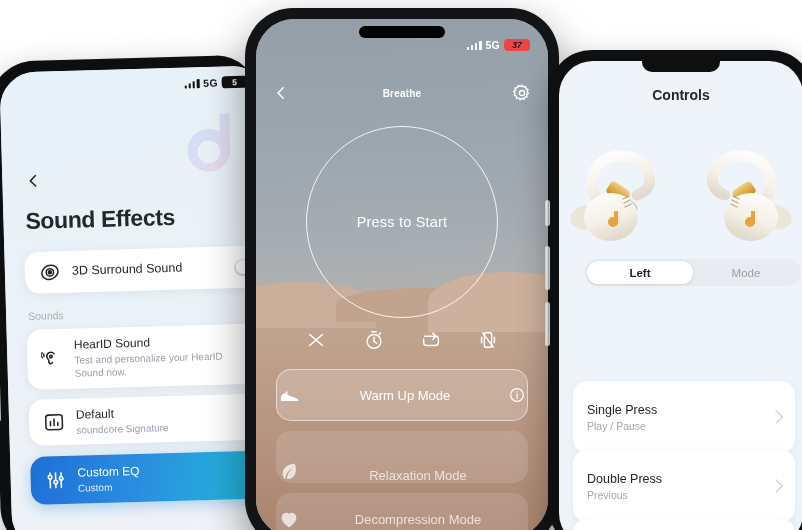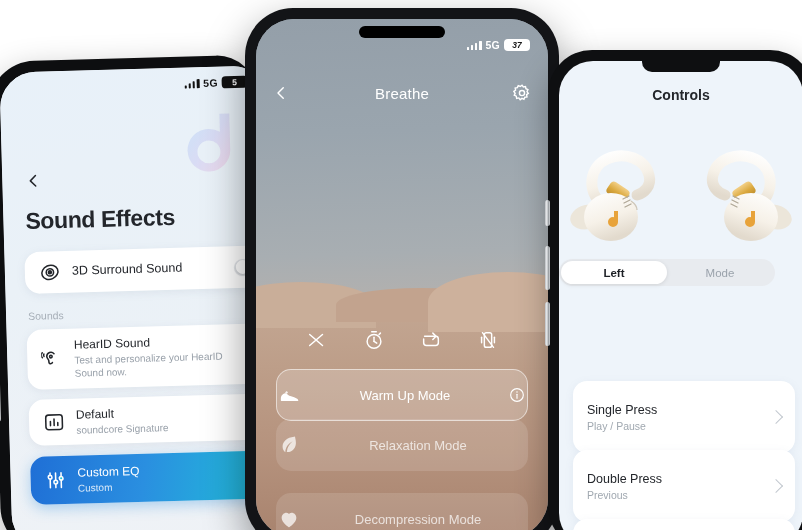--- a/index.html
+++ b/index.html
@@ -71,55 +71,55 @@
   #phoneCenter .screen{left:11px;top:11px;width:292px;height:518px;border-radius:38px;background:#9aa4ae;}
   .island{position:absolute;left:50%;top:7px;transform:translateX(-50%);width:86px;height:12px;border-radius:9px;background:#000;z-index:6;}
   .cp-sky{position:absolute;left:0;top:0;right:0;height:62%;
     background:linear-gradient(178deg,#949fa9 0%,#9aa5ae 35%,#a8aeb2 72%,#bdb3ab 100%);}
   .cp-sand{position:absolute;left:0;right:0;bottom:0;height:47%;
     background:linear-gradient(180deg,#c4a894 0%,#bd9e89 30%,#b5927d 65%,#a8836e 100%);}
   .dune{position:absolute;border-radius:50% 50% 0 0;}
   .cp-status{position:absolute;top:20px;right:18px;display:flex;align-items:center;gap:4px;z-index:5;}
   .cp-status .bars i{background:#fff;}
   .cp-status .net{color:#fff;}
-  .cp-status .batt{background:#ffffff;color:#1a1a1a;font-style:italic;}
+  .cp-status .batt{background:#ef4444;color:#1a1a1a;font-style:italic;}
   .cp-nav{position:absolute;left:0;right:0;top:60px;height:28px;display:flex;align-items:center;z-index:5;}
   .cp-nav .bk{position:absolute;left:16px;width:18px;height:18px;}
-  .cp-nav .ti{flex:1;text-align:center;font-size:15px;color:#fff;font-weight:400;letter-spacing:.2px;}
+  .cp-nav .ti{flex:1;text-align:center;font-size:10px;color:#fff;font-weight:700;letter-spacing:.2px;}
   .cp-nav .gr{position:absolute;right:16px;width:20px;height:20px;}
   .ring{position:absolute;left:50%;top:107px;transform:translateX(-50%);
     width:190px;height:190px;border-radius:50%;border:1.4px solid rgba(255,255,255,.88);
     display:flex;align-items:center;justify-content:center;z-index:4;}
   .ring span{font-size:14.5px;color:#fff;letter-spacing:.2px;}
   .toolrow{position:absolute;left:0;right:0;top:310px;display:flex;justify-content:space-around;padding:0 32px;box-sizing:border-box;z-index:4;}
   .toolrow .ti{width:22px;height:22px;}
   .mode{position:absolute;left:20px;width:252px;height:52px;border-radius:15px;z-index:4;display:flex;align-items:center;padding:0 2px;box-sizing:border-box;gap:10px;}
   .mode .mi{width:22px;height:22px;flex:0 0 22px;}
   .mode .mt{flex:1;text-align:center;font-size:13px;}
   .mode .inf{width:16px;height:16px;flex:0 0 16px;}
   #mode1{top:350px;background:rgba(255,255,255,.20);border:1px solid rgba(255,255,255,.55);}
   #mode1 .mt{color:#fff;}
-  #mode2{top:400px;background:rgba(255,255,255,.13);}
+  #mode2{top:412px;background:rgba(255,255,255,.13);align-items:flex-end;}
   #mode2 .mt{color:rgba(255,255,255,.72);}
   #mode3{top:474px;background:rgba(255,255,255,.13);}
   #mode3 .mt{color:rgba(255,255,255,.72);}
 
   
   #phoneRight{
     left:548px;top:50px;width:266px;height:500px;border-radius:44px;background:#0e0f11;
     box-shadow:0 12px 32px rgba(0,0,0,.30);
   }
   #phoneRight .screen{left:11px;top:11px;width:244px;height:486px;border-radius:34px;background:#eef4fa;}
   #phoneRight .rail{left:-3px;top:150px;width:5px;height:26px;}
   #phoneRight .rail2{left:-3px;top:196px;width:5px;height:44px;}
   #phoneRight .rail3{left:-3px;top:252px;width:5px;height:44px;}
   .rp-notch{position:absolute;left:50%;top:0;transform:translateX(-50%);width:78px;height:11px;background:#0e0f11;border-radius:0 0 10px 10px;z-index:6;}
   .rp-title{position:absolute;left:0;right:0;top:26px;text-align:center;font-size:14px;font-weight:700;color:#23262b;}
   .buds{position:absolute;left:0;right:0;top:70px;height:120px;}
-  .seg{position:absolute;left:0;top:198px;width:216px;height:27px;border-radius:14px;background:#e8ebef;display:flex;padding:2px;box-sizing:border-box;}
+  .seg{position:absolute;left:26px;top:198px;width:216px;height:27px;border-radius:14px;background:#e8ebef;display:flex;padding:2px;box-sizing:border-box;}
   .seg div{flex:1;display:flex;align-items:center;justify-content:center;font-size:11.5px;border-radius:12px;}
   .seg .on{background:#fff;color:#1e2126;font-weight:700;box-shadow:0 1px 4px rgba(0,0,0,.10);}
   .seg .off{color:#9aa2ab;}
   .prow{position:absolute;left:14px;width:222px;height:72px;background:#fff;border-radius:14px;
         box-shadow:0 2px 8px rgba(120,140,165,.10);display:flex;align-items:center;padding:4px 14px;box-sizing:border-box;}
   .prow .pt{flex:1;}
   .prow .p1{font-size:12.5px;color:#23262b;font-weight:500;}
   .prow .p2{font-size:10.5px;color:#a0a8b0;margin-top:3px;}
   .chev{width:9px;height:9px;border-right:1.6px solid #c2c8cf;border-top:1.6px solid #c2c8cf;transform:rotate(45deg);flex:0 0 9px;}
   #prow1{top:320px;} #prow2{top:389px;} #prow3{top:458px;}
@@ -261,20 +261,23 @@
       <svg class="bk" viewBox="0 0 24 24" fill="none" stroke="#fff" stroke-width="1.9" stroke-linecap="round" stroke-linejoin="round">
           <polyline points="15 5 8 12 15 19"></polyline>
         </svg>
       <div class="ti">Breathe</div>
       <svg class="gr" viewBox="0 0 24 24" fill="none" stroke="#fff" stroke-width="1.7">
         <circle cx="12" cy="12" r="3.1"></circle>
         <path d="M12 2.6l1.6 2.1 2.6-.5.5 2.6 2.4 1.1-1.1 2.4 1.6 2.1-2.1 1.6.5 2.6-2.6.5-1.1 2.4-2.4-1.1-2.1 1.6-1.6-2.1-2.6.5-.5-2.6-2.4-1.1 1.1-2.4-1.6-2.1 2.1-1.6-.5-2.6 2.6-.5 1.1-2.4 2.4 1.1z"></path>
       </svg>
     </div>
 
+    <div class="ring">
+      <span>Press to Start</span>
+    </div>
 
     <div class="toolrow">
       <svg class="ti" viewBox="0 0 24 24" fill="none" stroke="#fff" stroke-width="1.6" stroke-linecap="round">
         <path d="M4 6l7 6-7 6"></path>
           <path d="M18 6l-7 6 7 6"></path>
       </svg>
       <svg class="ti" viewBox="0 0 24 24" fill="none" stroke="#fff" stroke-width="1.6" stroke-linecap="round">
         <circle cx="12" cy="13.5" r="7.5"></circle>
           <path d="M12 13.5V9"></path>
           <path d="M12 13.5l3 2"></path>

